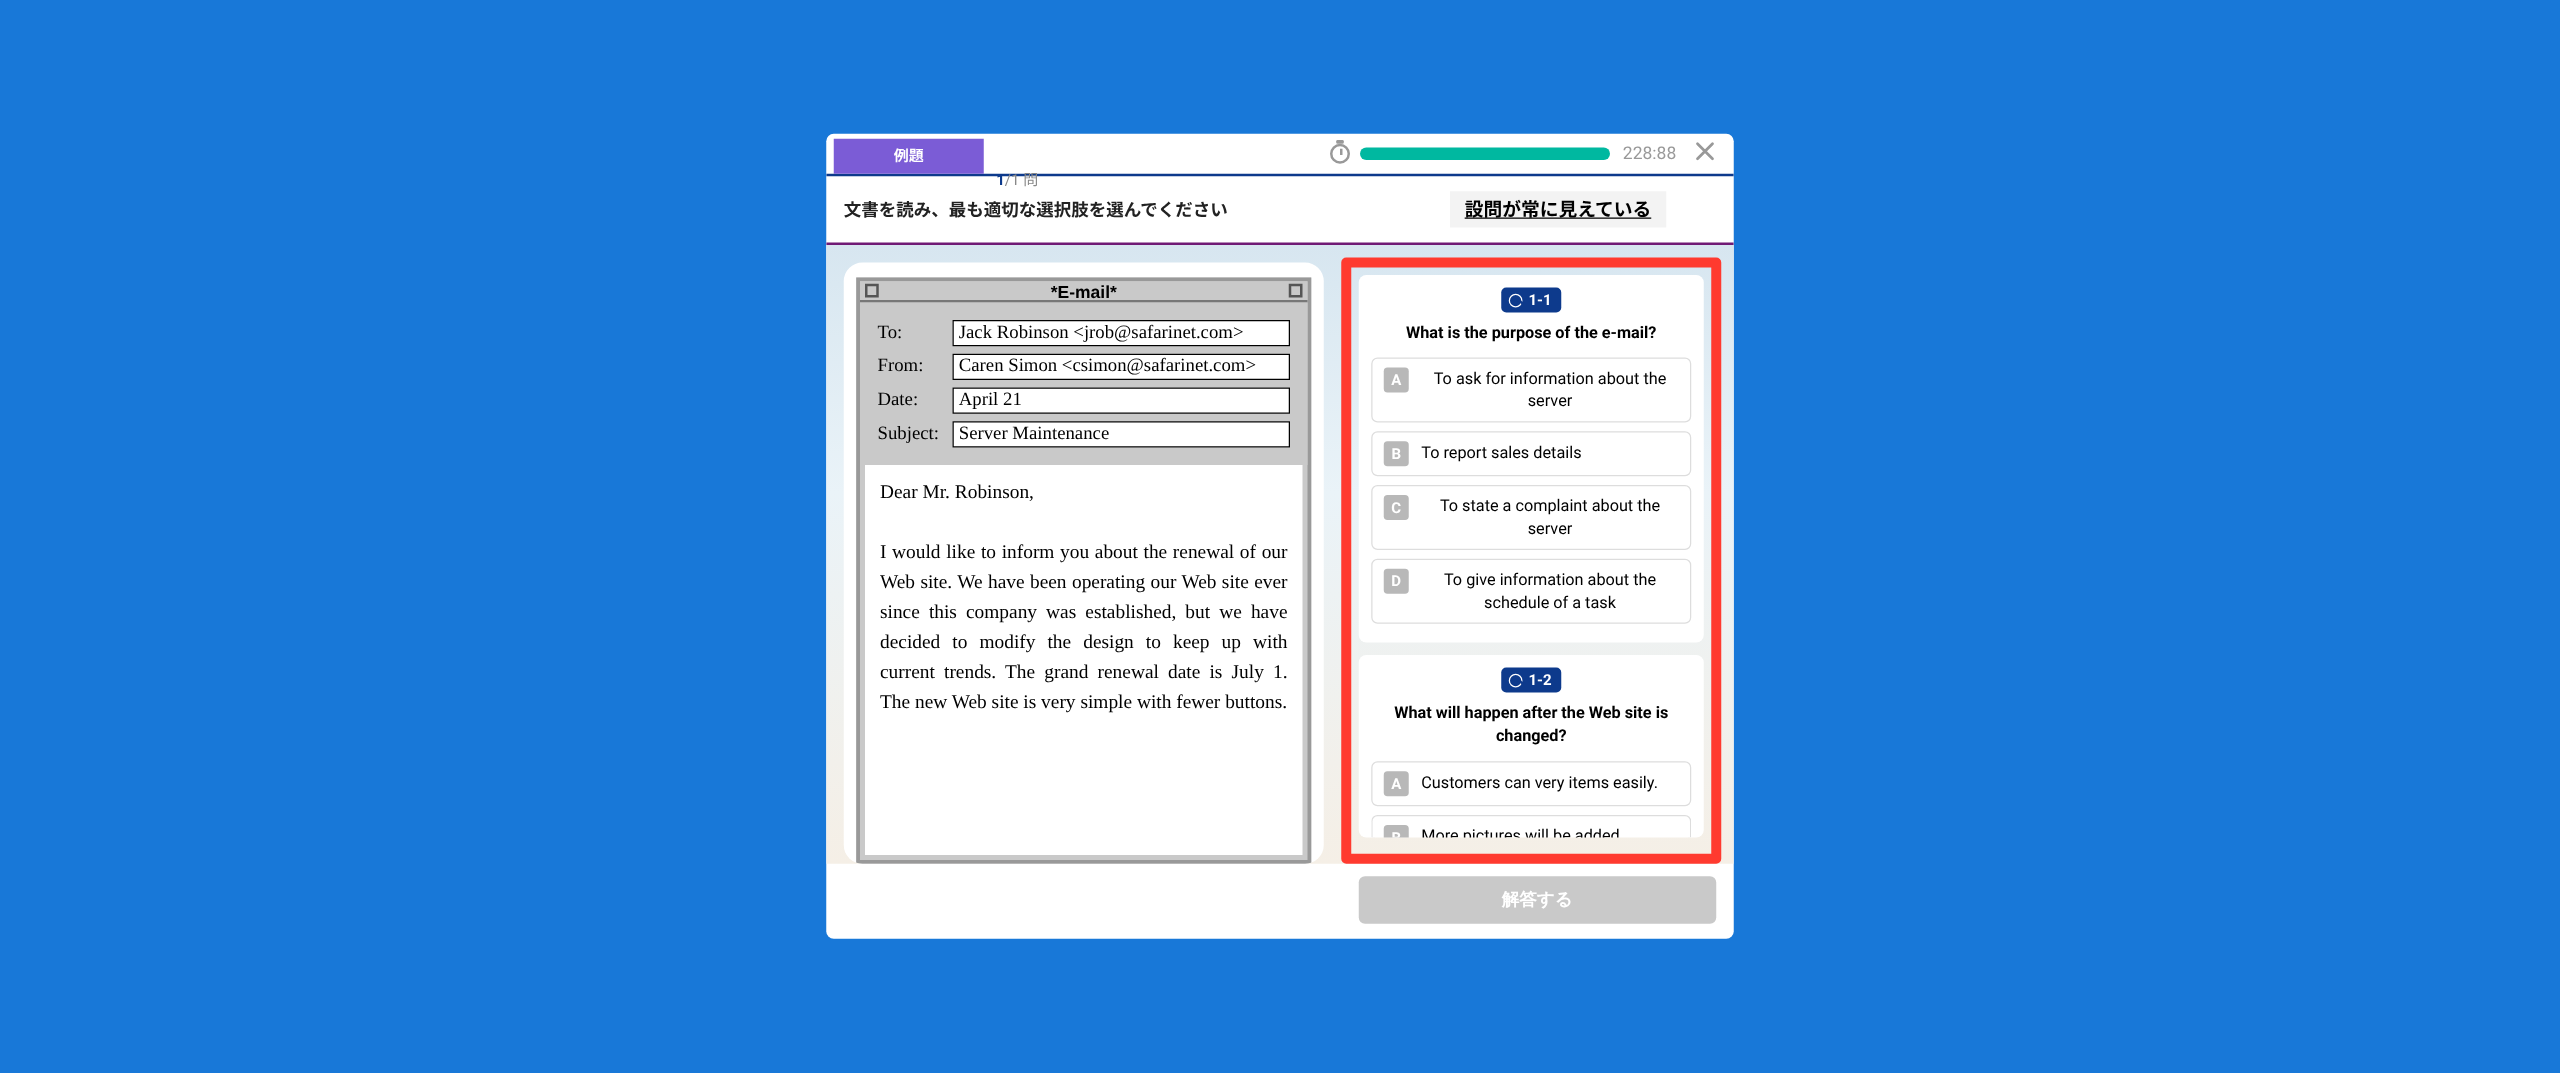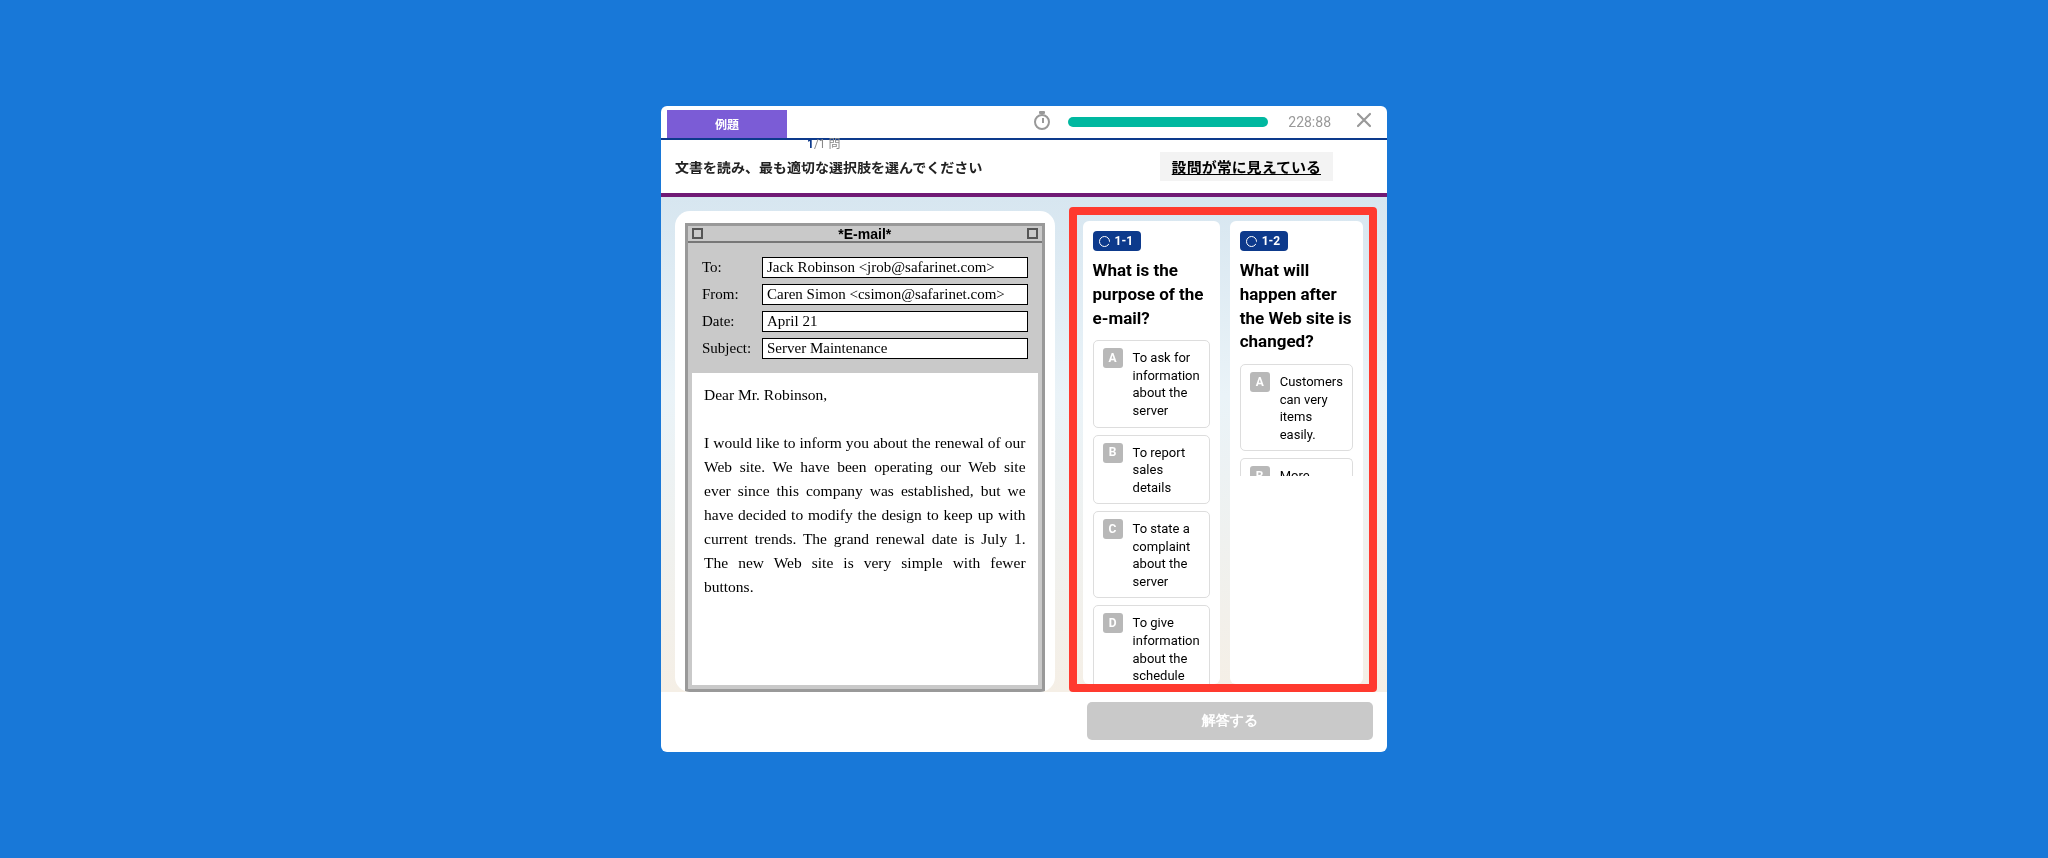--- a/index.html
+++ b/index.html
@@ -22,21 +22,21 @@
     flex-direction: column;
   }
 
   
   .topbar {
     height: 34px;
     display: flex;
     align-items: center;
     padding: 0 10px 0 0;
     border-bottom: 2px solid #0d3a8c;
-    gap: 10px;
+    gap: 0;
   }
   .badge-purple {
     background: #7b5cd6;
     color: #fff;
     font-size: 12px;
     font-weight: 700;
     padding: 6px 0;
     width: 120px;
     text-align: center;
     height: 28px;
@@ -99,21 +99,21 @@
   }
 
   
   .instruction-bar {
     padding: 12px 14px;
     font-size: 14px;
     font-weight: 700;
     color: #222;
     display: flex;
     align-items: center;
-    border-bottom: 4px solid #701a75;
+    border-bottom: 2px solid #701a75;
   }
   .callout {
     margin-left: auto;
     margin-right: 40px;
     background: #f3f3f3;
     color: #000000;
     font-weight: 700;
     font-size: 15px;
     padding: 4px 12px;
     text-decoration: underline;
@@ -203,22 +203,23 @@
     padding: 10px 10px 0 2px;
     position: relative;
   }
   .hl-frame {
     border: 8px solid #ff3a2f;
     border-radius: 4px;
     height: 100%;
     padding: 6px 6px 0 6px;
     overflow: hidden;
     display: flex;
-    flex-direction: row;
+    flex-direction: column;
     gap: 10px;
+    text-align: center;
   }
   .q-card {
     background: #fff;
     border-radius: 6px;
     padding: 10px 10px 8px 10px;
   }
   .q-card.partial {
     padding-bottom: 0;
   }
   .q-tag {
@@ -240,21 +241,21 @@
   }
   .q-tag-icon::after {
     content: "";
     position: absolute;
     width: 6px; height: 1.8px;
     background: #0d3a8c;
     top: 4px; right: -2px;
     transform: rotate(40deg);
   }
   .q-stem {
-    font-size: 17px;
+    font-size: 13px;
     font-weight: 700;
     margin: 8px 0 10px 0;
     line-height: 1.4;
   }
   .choice {
     display: flex;
     align-items: flex-start;
     gap: 10px;
     border: 1px solid #ddd;
     border-radius: 5px;

